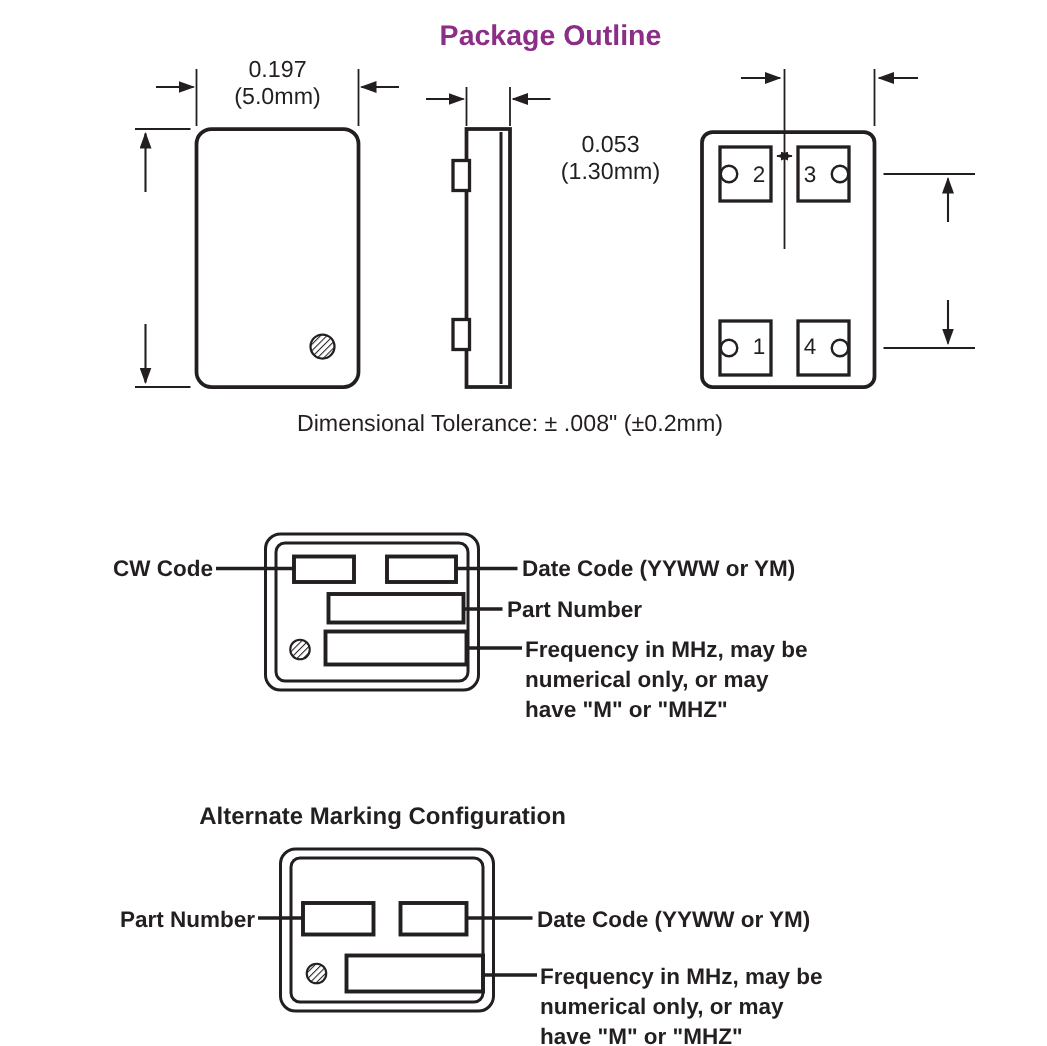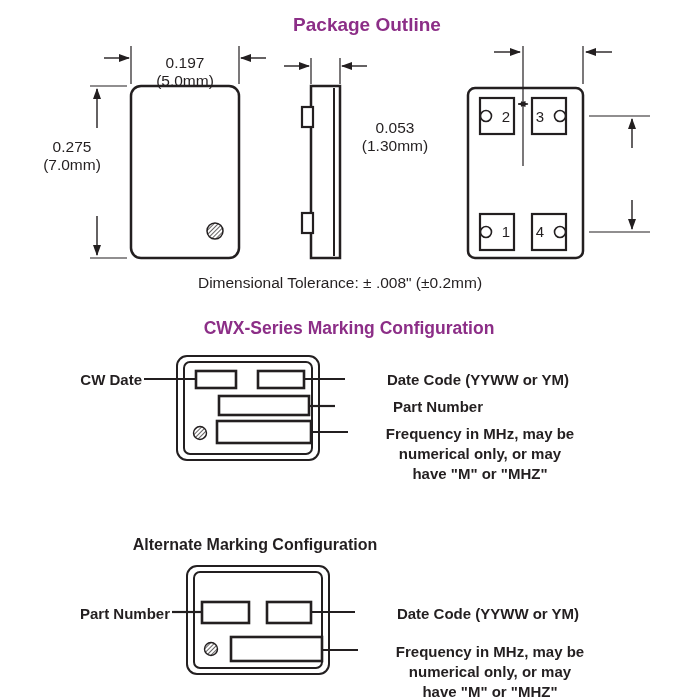--- a/index.html
+++ b/index.html
@@ -4,21 +4,21 @@
 <style>
   * { margin:0; padding:0; box-sizing:border-box; }
   html,body { background:#ffffff; }
   body { font-family:"Liberation Sans", sans-serif; color:var(--ink,#231F20); }
   .page { position:relative; width:698px; height:697px; background:#fff; overflow:hidden; }
   .abs { position:absolute; }
   .art { position:absolute; left:0; top:0; }
   .heading { font-weight:bold; color:var(--heading,#8C2E87); text-align:center; }
   .heading.black { color:var(--ink,#231F20); }
   .dim { font-size:15.5px; line-height:18px; text-align:center; white-space:pre-line; color:var(--ink,#231F20); }
-  .lbl { font-size:15px; font-weight:bold; line-height:20px; white-space:pre-line; color:var(--ink,#231F20);text-align:center; }
+  .lbl { font-size:15px; font-weight:bold; line-height:20px; white-space:pre-line; color:var(--ink,#231F20); }
   .num { font-size:15px; text-align:center; color:var(--ink,#231F20); }
   .tol { font-size:15.5px; text-align:center; color:var(--ink,#231F20); }
 </style>
 </head>
 <body>
 
 <div class="page">
 
   <svg class="art" width="698" height="697" viewBox="0 0 698 697" fill="none" stroke="#231F20" stroke-linecap="butt">
     <defs>
@@ -113,38 +113,35 @@
     </g>
     <g stroke-width="2.2">
       <line x1="172" y1="612" x2="202" y2="612"></line>
       <line x1="311" y1="612" x2="355" y2="612"></line>
       <line x1="322" y1="650" x2="358" y2="650"></line>
     </g>
   </svg>
 
   <div class="abs heading" style="left:0; top:14; top:14px; width:698px; font-size:19px;padding-left:36px;">Package Outline</div>
 
-  <div class="abs dim" style="left:131px; top:54px; width:108px;text-align:center;">0.197
+  <div class="abs dim" style="left:131px; top:38px; width:108px;text-align:center;">0.197
 (5.0mm)</div>
-  <div class="abs dim" style="left:34px; top:138px; width:76px;">0.275
-(7.0mm)</div>
-  <div class="abs dim" style="left:353px; top:88px; width:84px;margin-top:31px;">0.053
+  <div class="abs dim" style="left:365px; top:88px; width:84px;">0.053
 (1.30mm)</div>
 
 
   <div class="abs num" style="left:497px; top:108px; width:18px;">2</div>
   <div class="abs num" style="left:531px; top:108px; width:18px;">3</div>
   <div class="abs num" style="left:497px; top:223px; width:18px;">1</div>
   <div class="abs num" style="left:531px; top:223px; width:18px;">4</div>
 
   <div class="abs tol" style="left:60px; top:274px; width:560px;">Dimensional Tolerance: ± .008" (±0.2mm)</div>
 
-  <div class="abs heading" style="left:0; top:318px; width:698px; font-size:17.5px;">CWX-Series Marking Configuration</div>
 
-  <div class="abs lbl" style="left:58px; top:370px; width:84px; text-align:right;">CW Date</div>
+  <div class="abs lbl" style="left:58px; top:370px; width:84px; text-align:right;">CW Code</div>
   <div class="abs lbl" style="left:348px; top:370px; width:260px;">Date Code (YYWW or YM)</div>
   <div class="abs lbl" style="left:338px; top:397px; width:200px;">Part Number</div>
   <div class="abs lbl" style="left:350px; top:424px; width:260px;">Frequency in MHz, may be
 numerical only, or may
 have "M" or "MHZ"</div>
 
   <div class="abs heading black" style="left:0; top:536px; width:510px; font-size:16px;text-align:center;">Alternate Marking Configuration</div>
 
   <div class="abs lbl" style="left:56px; top:604px; width:114px; text-align:right;">Part Number</div>
   <div class="abs lbl" style="left:358px; top:604px; width:260px;">Date Code (YYWW or YM)</div>

